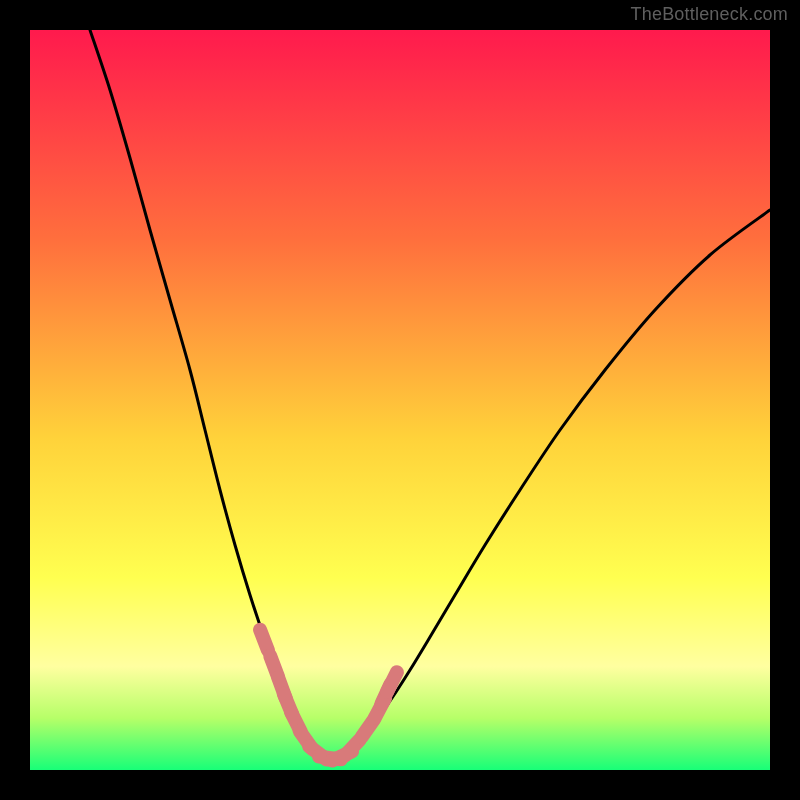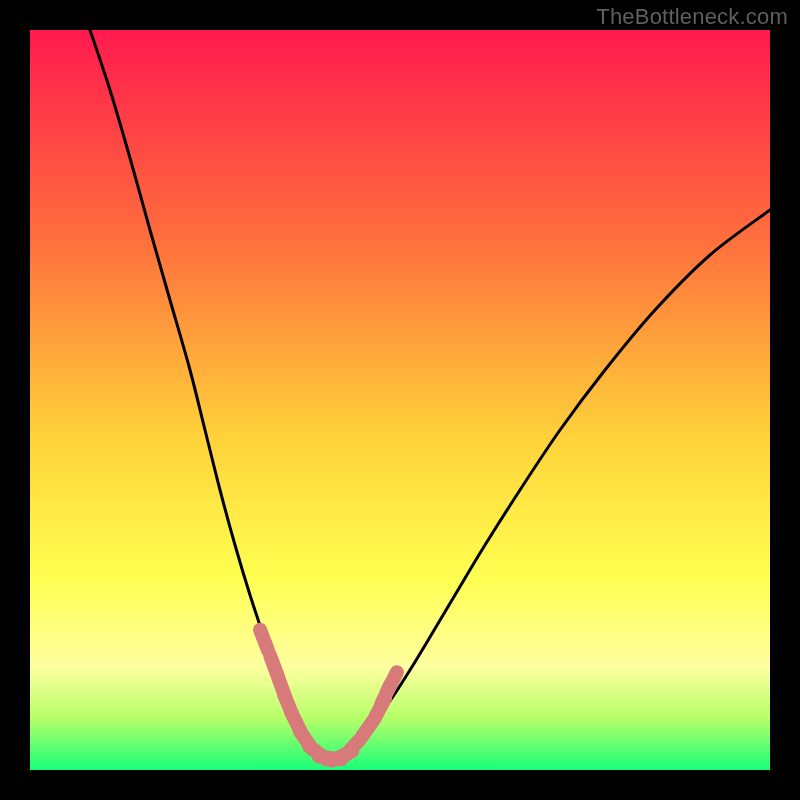--- a/index.html
+++ b/index.html
@@ -23,21 +23,21 @@
     position: absolute;
     left: 0;
     top: 0;
     width: 100%;
     height: 100%;
   }
   .watermark {
     position: absolute;
     top: 4px;
     right: 12px;
-    font-size: 22px;
+    font-size: 18px;
     color: #5f5f5f;
     font-weight: 500;
     letter-spacing: 0.2px;
     user-select: none;
   }
   svg.curves {
     position: absolute;
     left: 0;
     top: 0;
   }

